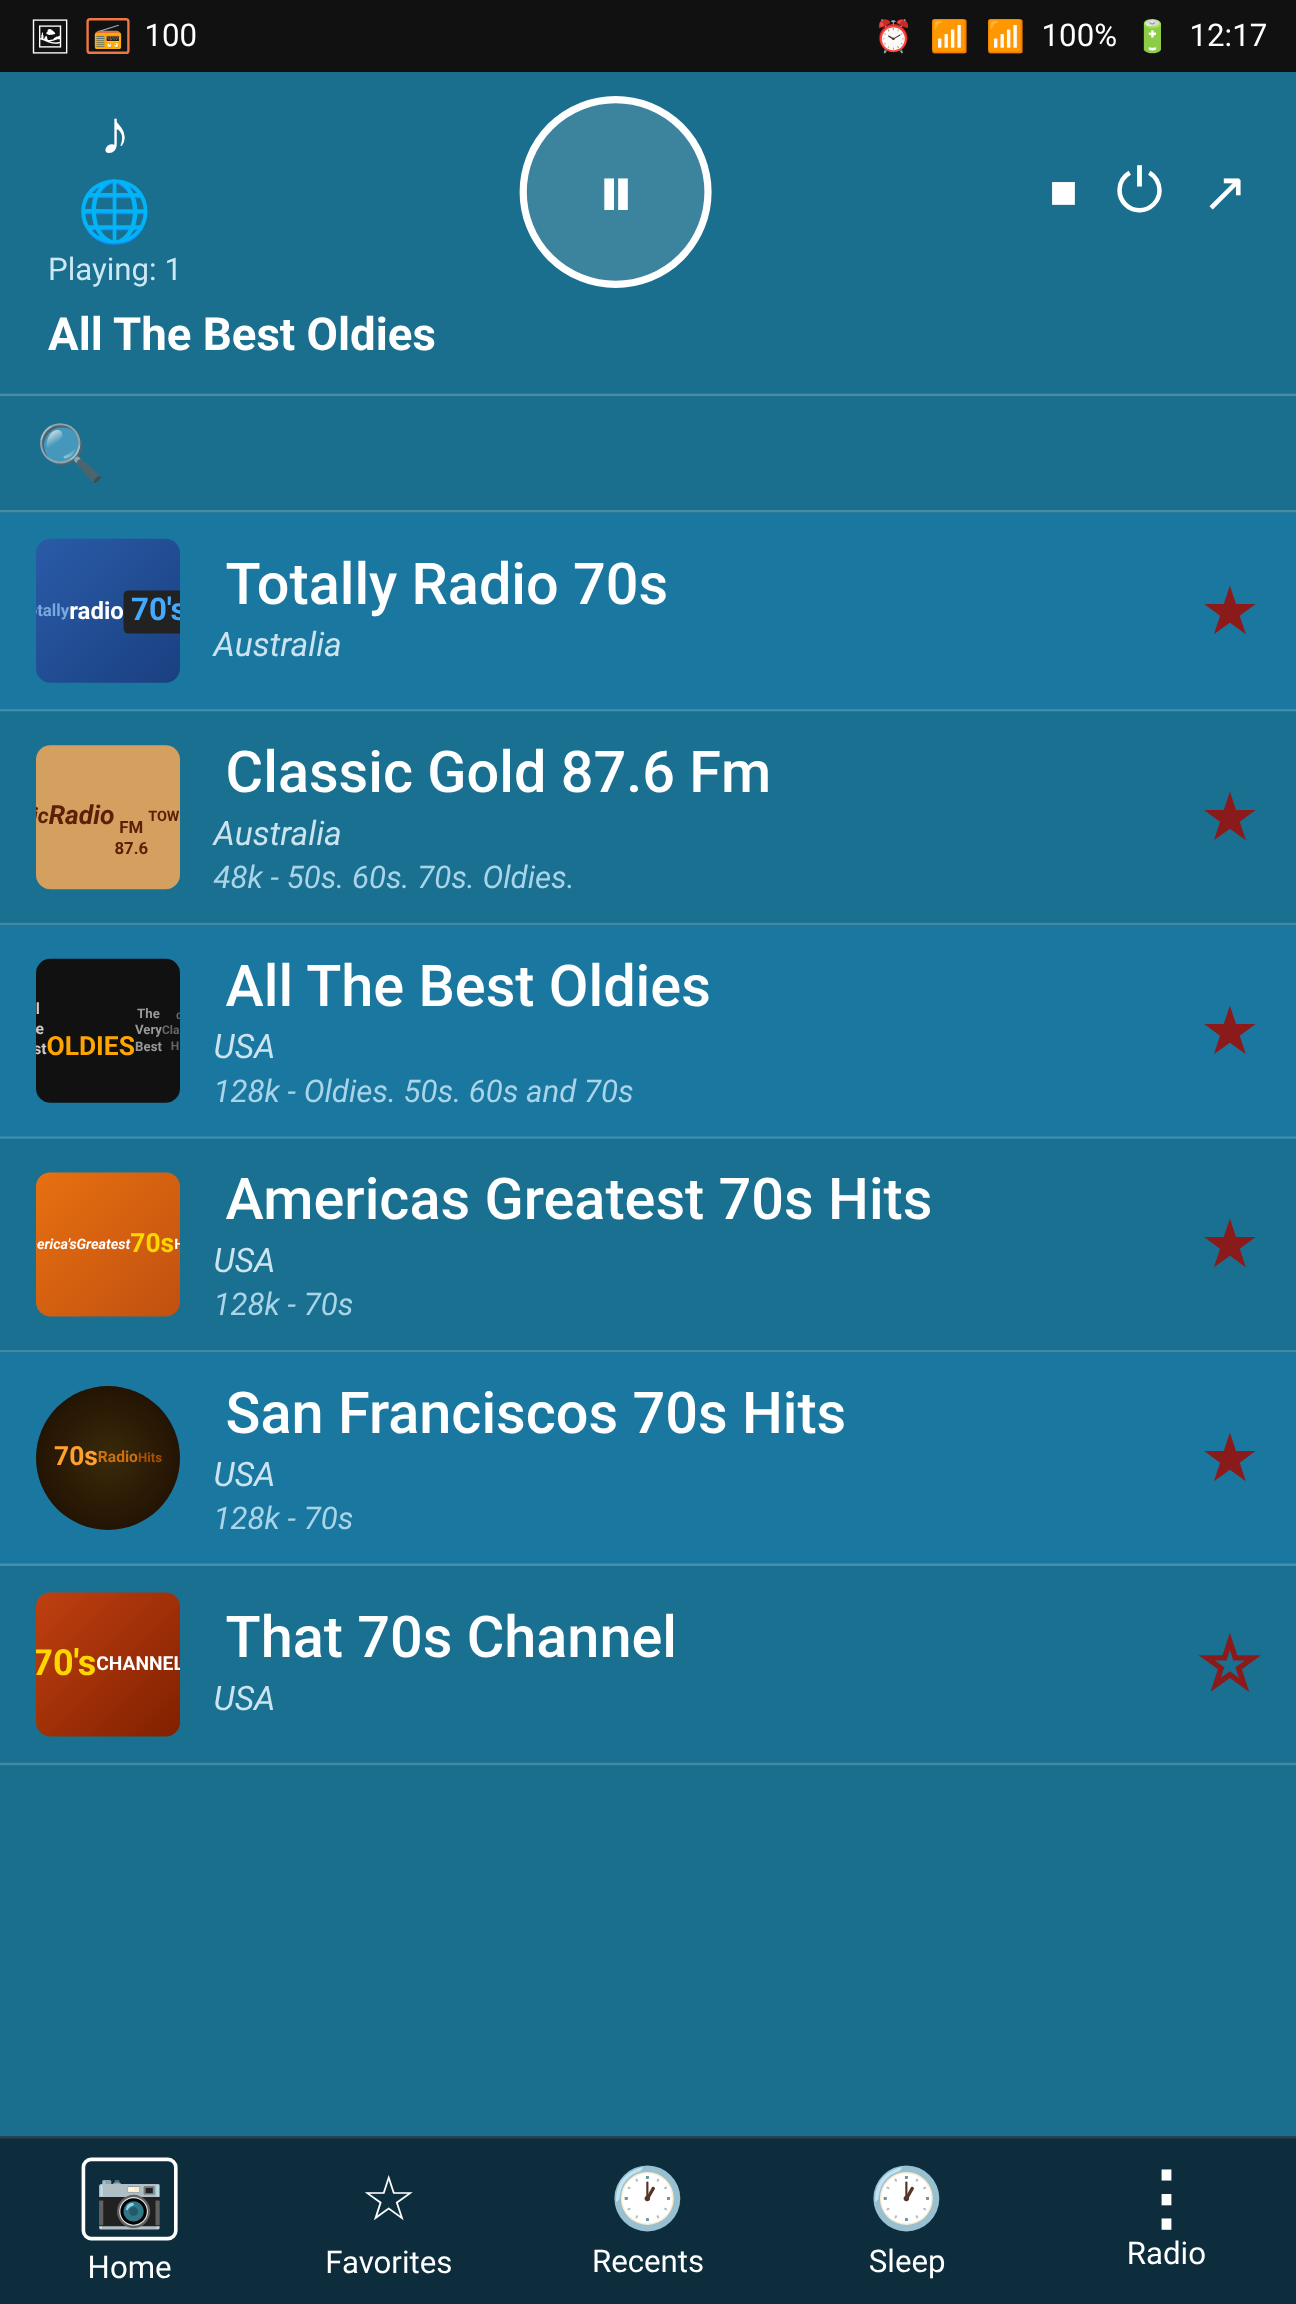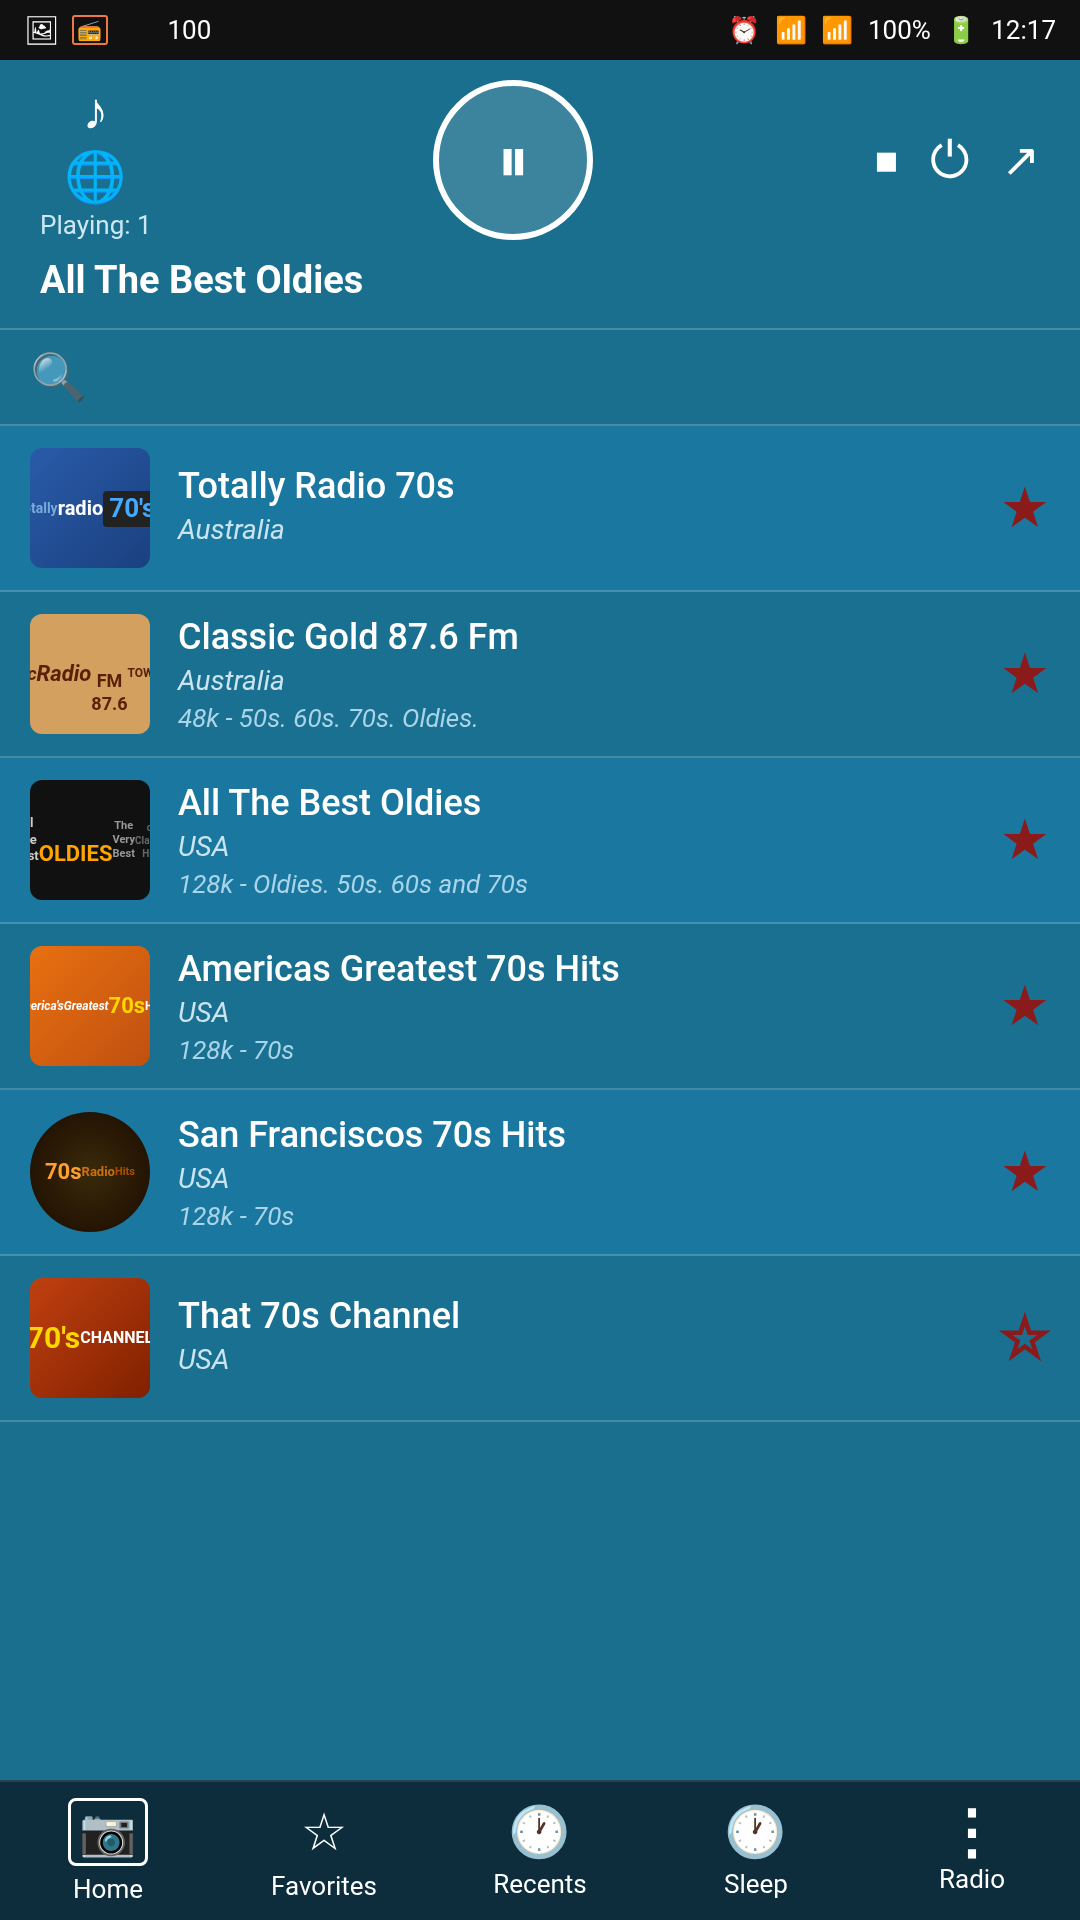--- a/index.html
+++ b/index.html
@@ -177,24 +177,25 @@
       text-align: center;
       font-size: 24px;
       padding: 6px;
       line-height: 1.1;
     }
 
     .station-info {
       flex: 1;
     }
     .station-name {
-      font-size: 36px;
+      font-size: 48px;
       font-weight: 500;
       color: #fff;
       margin-bottom: 6px;
+      margin-left: 10px;
     }
     .station-country {
       font-size: 28px;
       color: #cce4f0;
       font-style: italic;
       margin-bottom: 6px;
     }
     .station-details {
       font-size: 26px;
       color: #aad4e8;
@@ -241,21 +242,21 @@
       overflow: hidden;
     }
   </style>
 </head>
 <body>
 
 <div class="status-bar">
   <div class="status-left">
     <span>🖼</span>
     <span style="font-size:22px;font-weight:bold;color:#e74;border:2px solid #e74;padding:1px 4px;border-radius:3px;font-size:20px;">📻</span>
-    <span style="font-size:26px;margin-left:47px;">100</span>
+    <span style="font-size:26px;">100</span>
   </div>
   <div class="status-right">
     <span>⏰</span>
     <span>📶</span>
     <span>📶</span>
     <span>100%</span>
     <span>🔋</span>
     <span>12:17</span>
   </div>
 </div>
@@ -305,21 +306,21 @@
         <div class="station-name">Totally Radio 70s</div>
         <div class="station-country">Australia</div>
       </div>
       <span class="star-btn">★</span>
     </div>
 
     <div class="station-item" style="background:#197090;">
       <div class="station-logo logo-classic" style="background:#d4a060;color:#5a2008;font-size:16px;text-align:center;line-height:1.3;padding:6px;border-radius:12px;">
         <div style="font-style:italic;font-size:18px;font-weight:bold;">Classic</div>
         <div style="font-style:italic;font-size:22px;font-weight:bold;">Radio</div>
-        <div style="font-size:18px;margin-top:36px;">FM 87.6</div>
+        <div style="font-size:14px;margin-top:36px;">FM 87.6</div>
         <div style="font-size:12px;">TOWNSVILLE</div>
       </div>
       <div class="station-info">
         <div class="station-name">Classic Gold 87.6 Fm</div>
         <div class="station-country">Australia</div>
         <div class="station-details">48k - 50s. 60s. 70s. Oldies.</div>
       </div>
       <span class="star-btn">★</span>
     </div>
 

